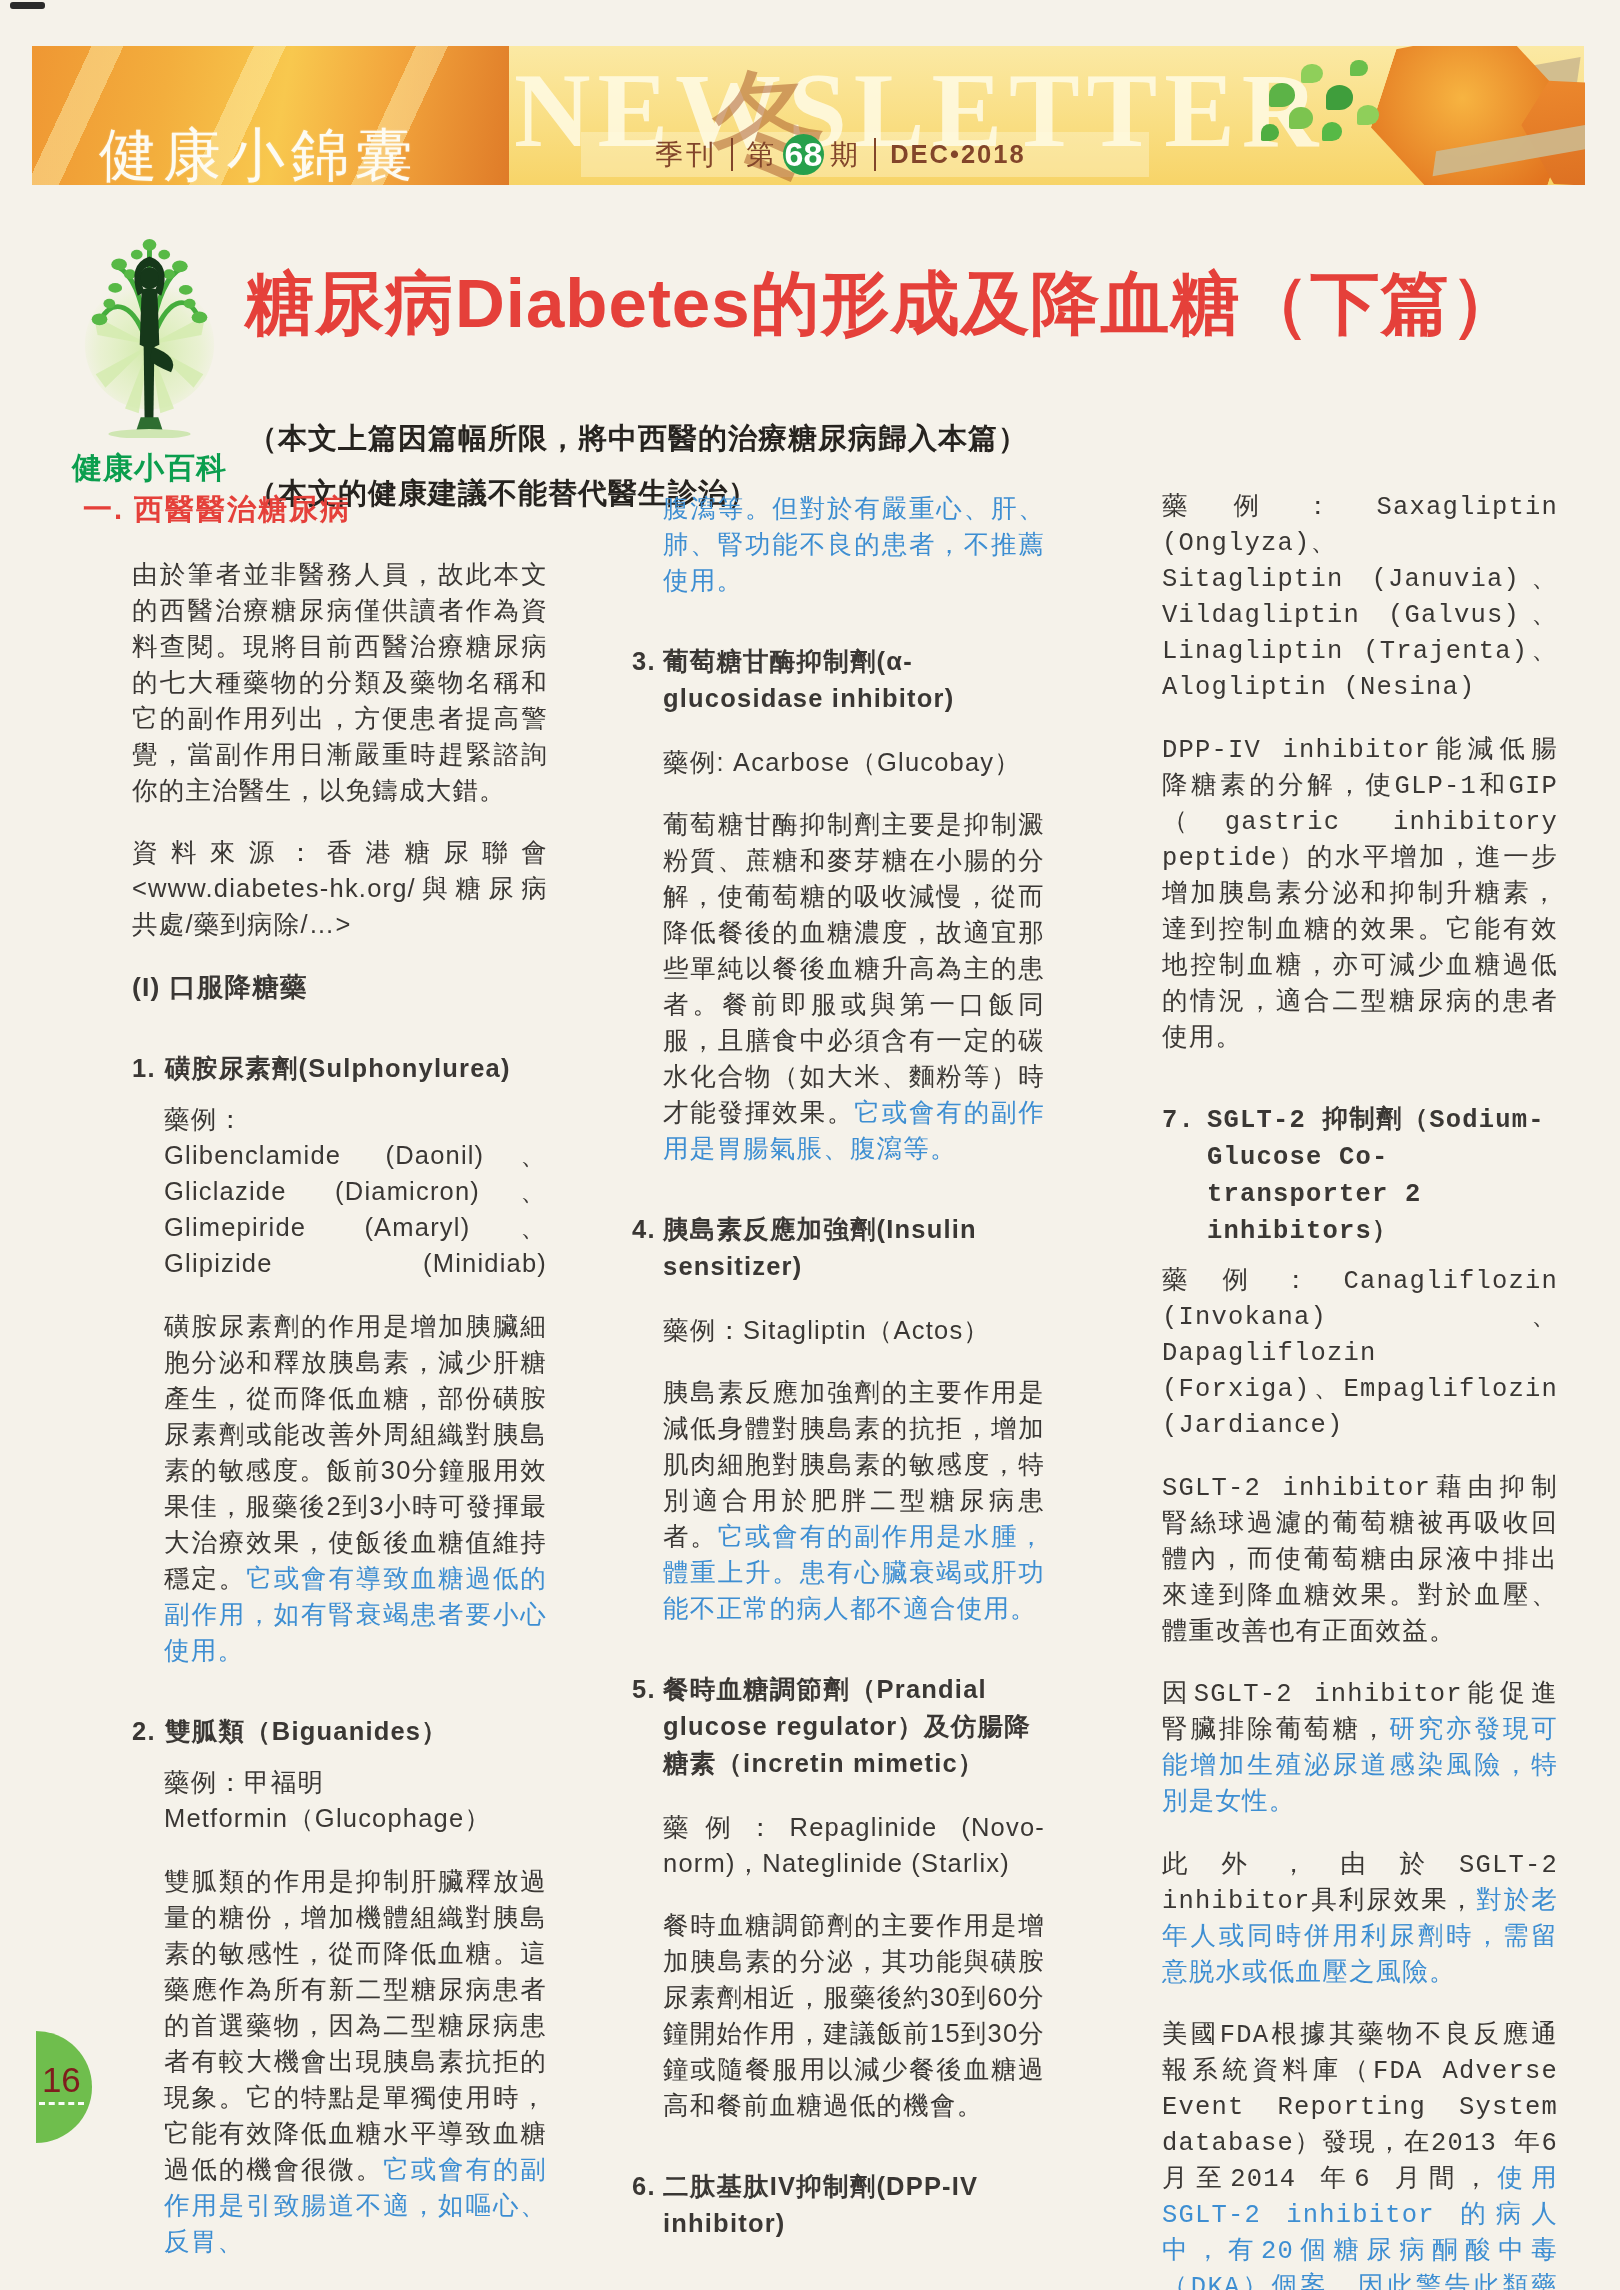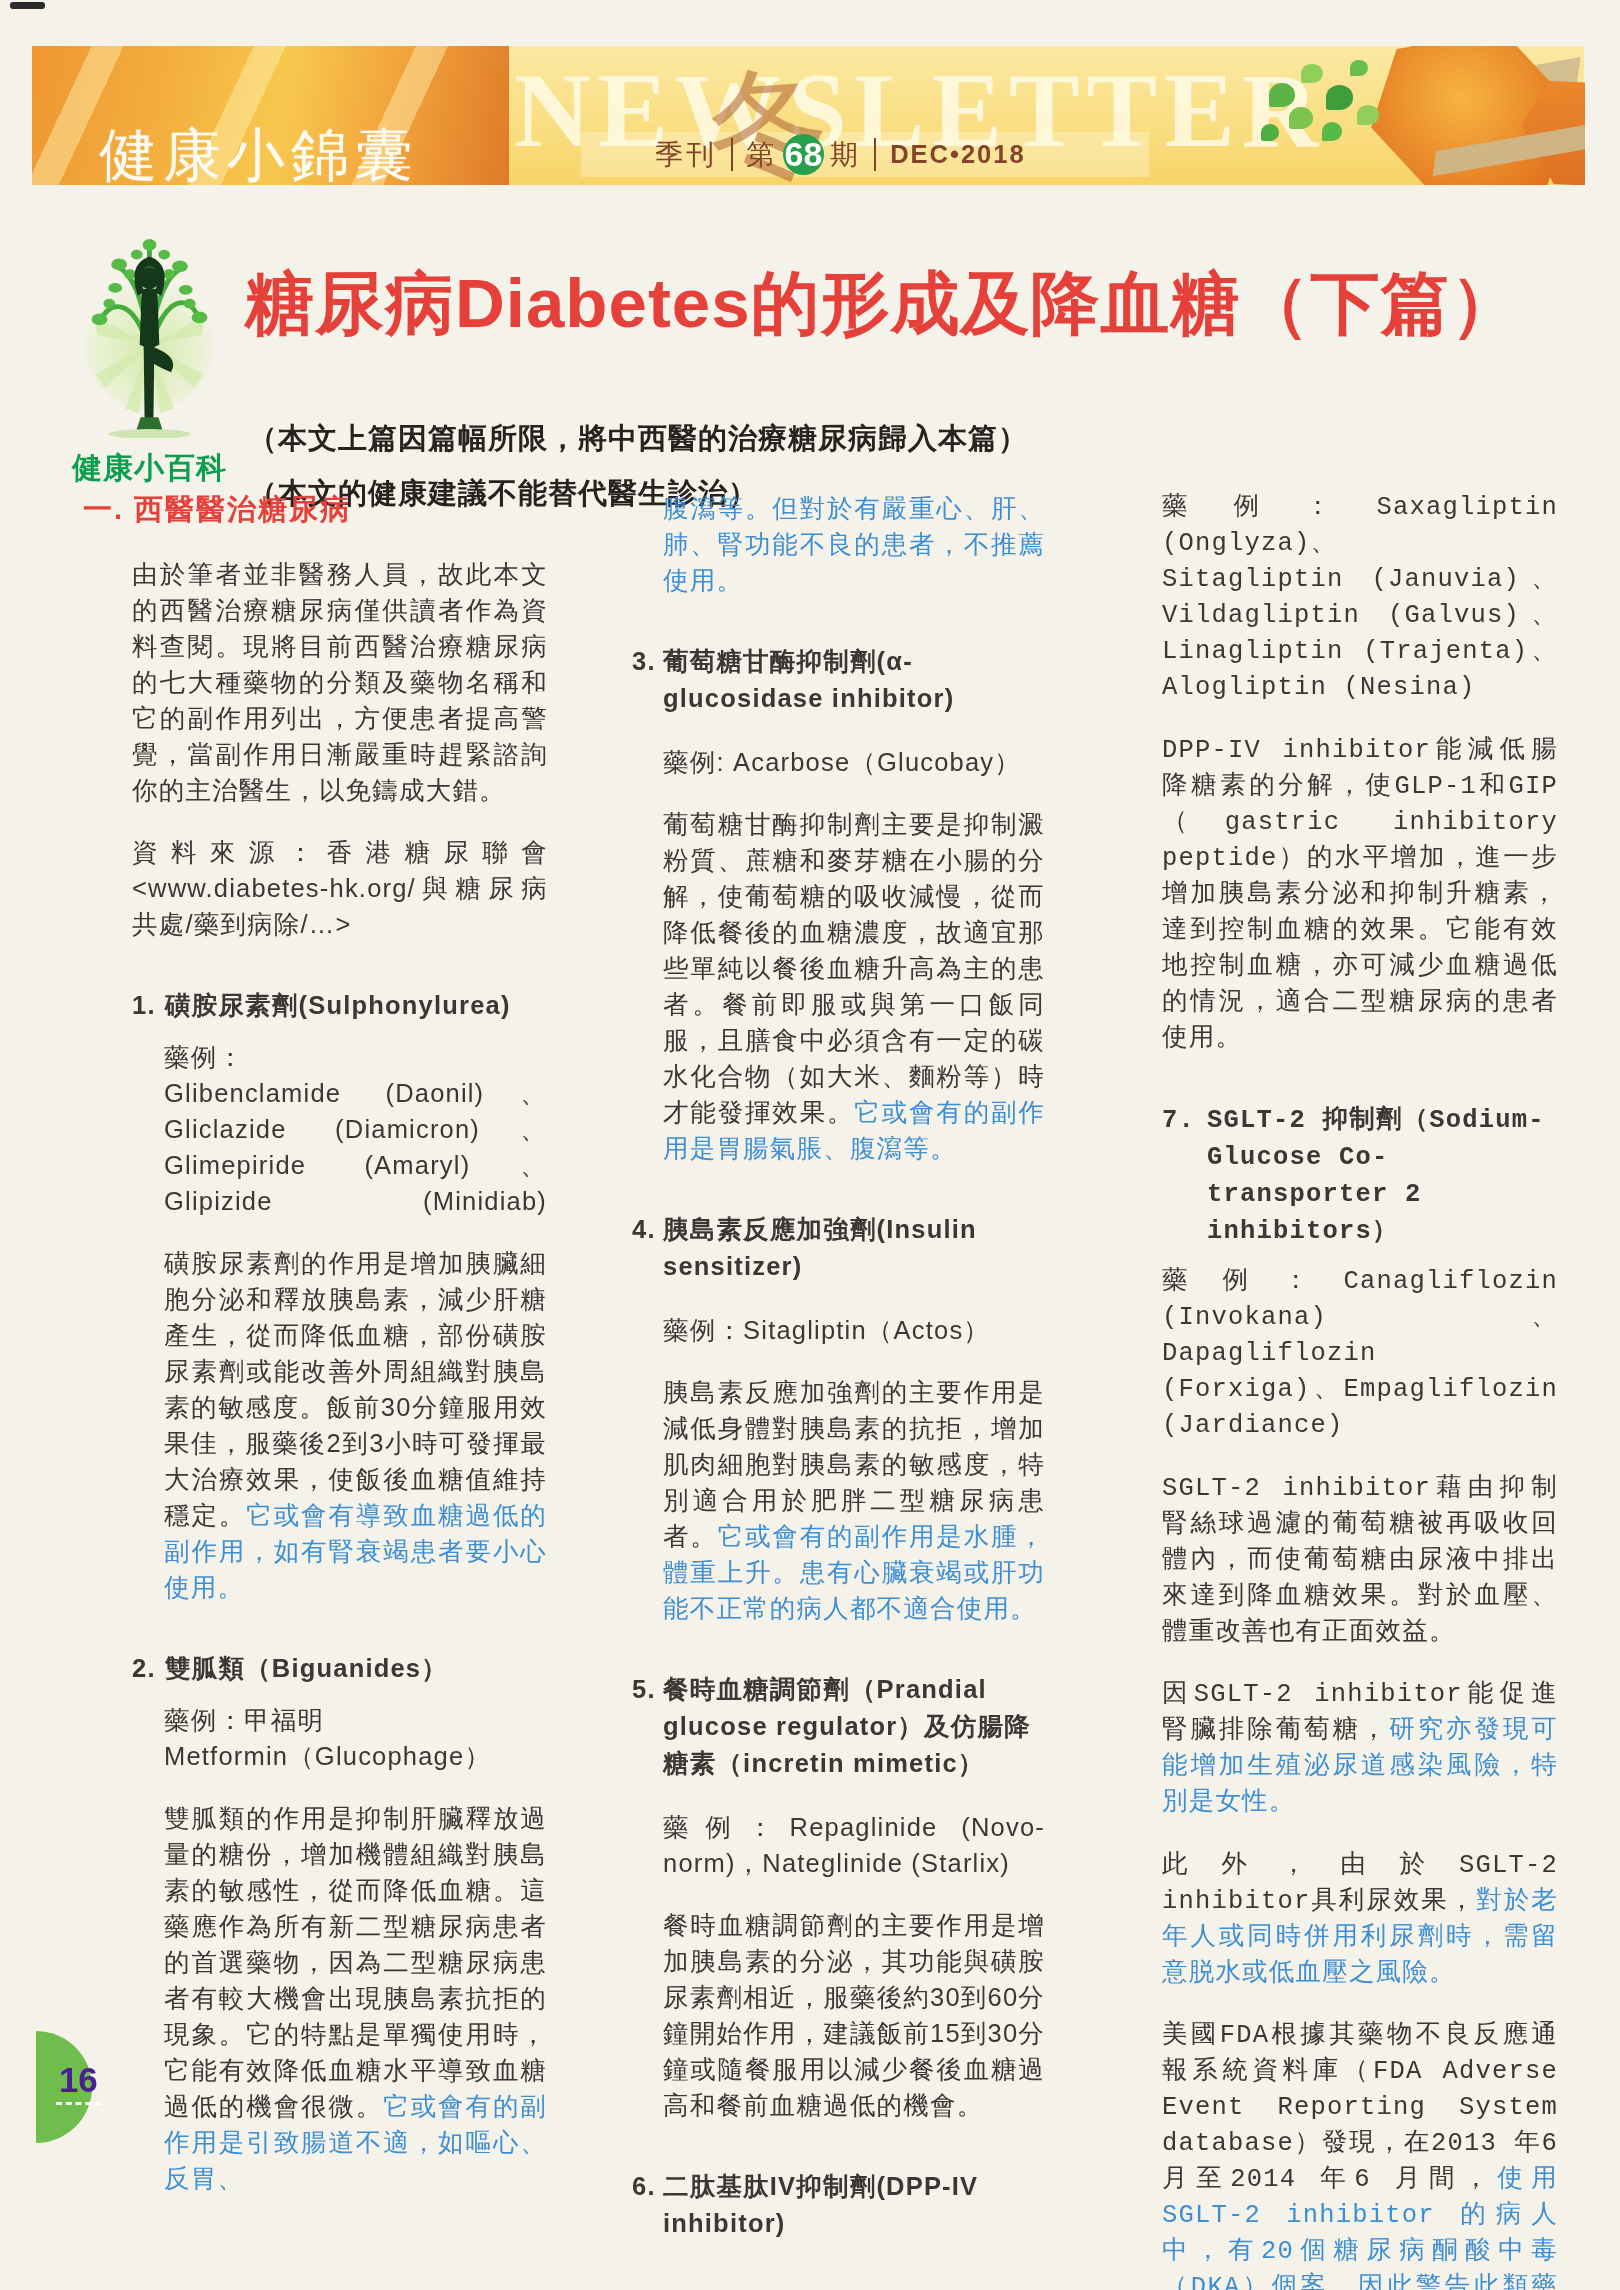--- a/index.html
+++ b/index.html
@@ -108,21 +108,21 @@
   .ln{min-height:36px;}
   .sp{text-align:justify;text-align-last:justify;text-justify:inter-character;}
   .blue{color:var(--blue);}
   .ink{color:var(--ink);}
   
   #pagenum{
     position:absolute;left:36px;top:2031px;width:56px;height:112px;
     background:var(--pgreen);border-radius:0 112px 112px 0;
   }
   #pagenum .n{
-    position:absolute;left:20px;top:29px;color:#4c1d95;font-size:35px;font-weight:bold;
+    position:absolute;left:3px;top:29px;color:#7f1d1d;font-size:35px;font-weight:normal;
     border-bottom:3.9px dashed rgba(255,255,255,.95);padding:0 2.9px 2px 2.9px;
   }
   .artifact{position:absolute;left:9.8px;top:2px;width:35px;height:6.9px;background:#2b2b2b;border-radius:2.9px;}
 </style>
 </head>
 <body>
 
 <div id="page">
   <div class="artifact"></div>
 
@@ -214,20 +214,21 @@
   </div>
 
   <div id="title">糖尿病Diabetes的形成及降血糖（下篇）</div>
   <div id="note1" class="note">（本文上篇因篇幅所限，將中西醫的治療糖尿病歸入本篇）</div>
   <div id="note2" class="note">（本文的健康建議不能替代醫生診治）</div>
 
   <div id="col1" class="tcol">
       <div class="blk sec">一. 西醫醫治糖尿病</div>
       <div class="blk para"><span class="ink">由於筆者並非醫務人員，故此本文的西醫治療糖尿病僅供讀者作為資料查閱。現將目前西醫治療糖尿病的七大種藥物的分類及藥物名稱和它的副作用列出，方便患者提高警覺，當副作用日漸嚴重時趕緊諮詢你的主治醫生，以免鑄成大錯。</span></div>
       <div class="blk para"><span class="ink">資料來源：香港糖尿聯會&lt;www.diabetes-hk.org/與糖尿病共處/藥到病除/…&gt;</span></div>
+      <div class="blk subhead">(I) 口服降糖藥</div>
       <div class="blk item-h">
         <span class="num">1.</span>
         <span class="htx">磺胺尿素劑(Sulphonylurea)</span>
       </div>
       <div class="blk lines ind">
         <div class="ln">藥例：</div>
         <div class="ln sp">Glibenclamide (Daonil)、</div>
         <div class="ln sp">Gliclazide (Diamicron)、</div>
         <div class="ln sp">Glimepiride (Amaryl)、</div>
         <div class="ln sp">Glipizide (Minidiab)</div>

